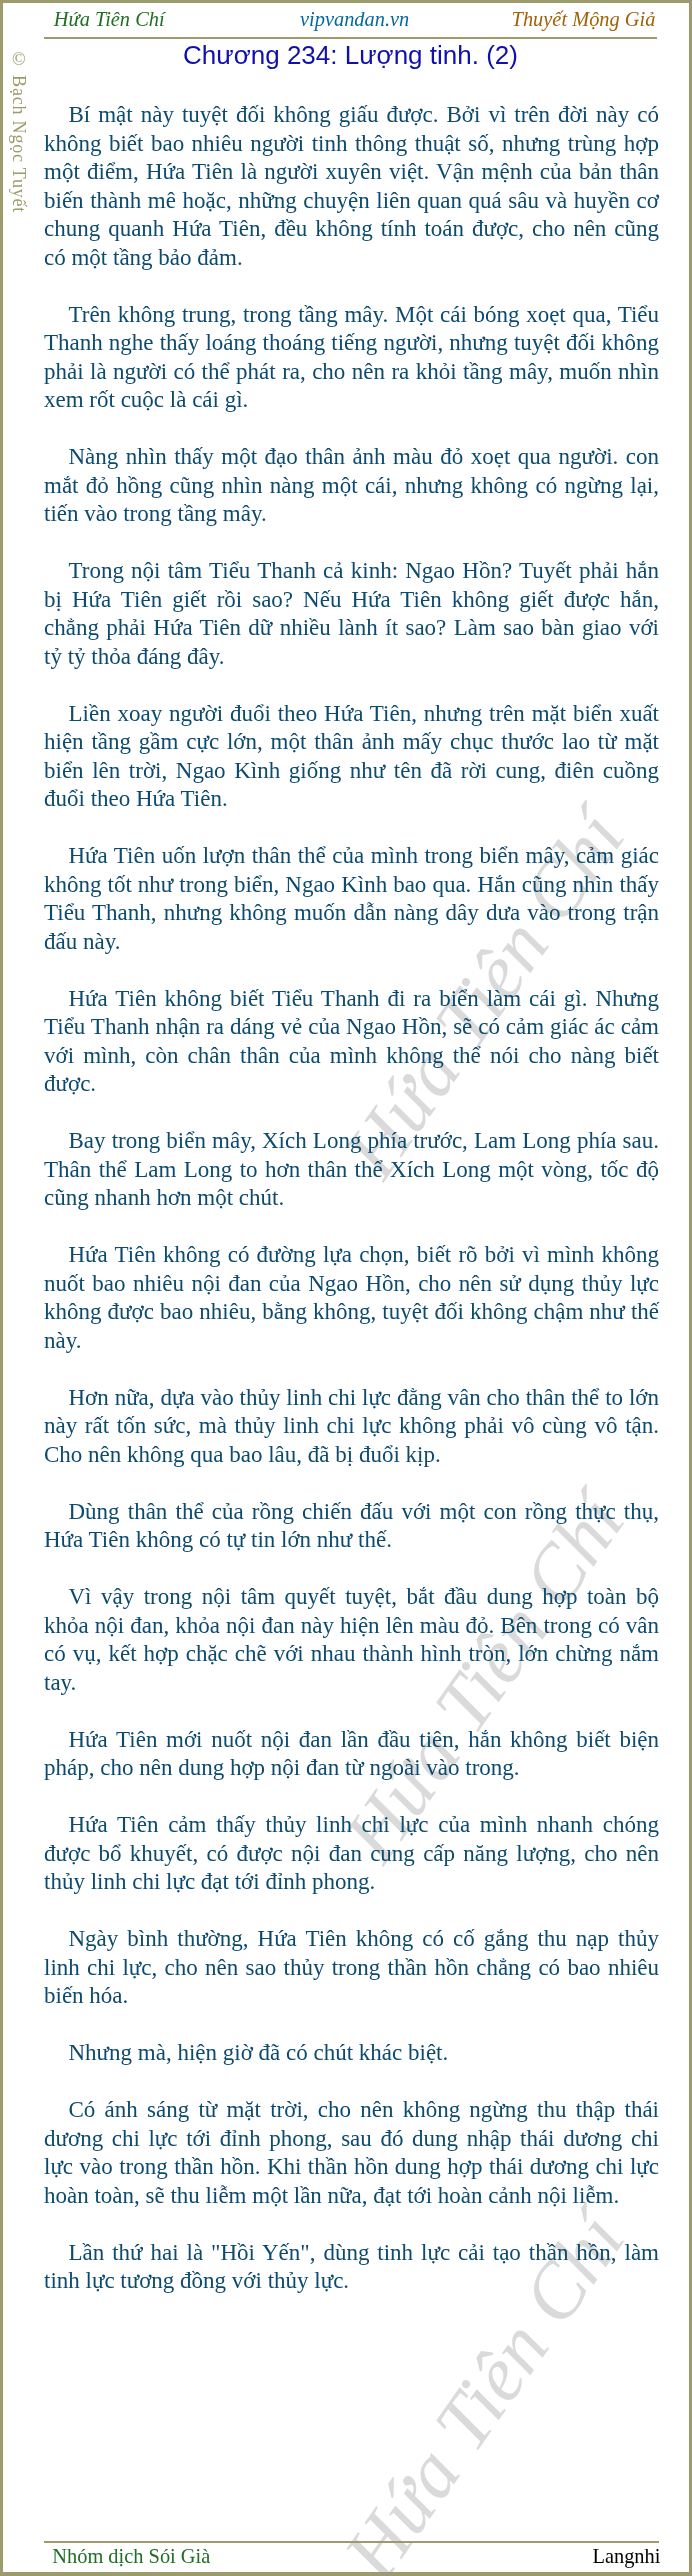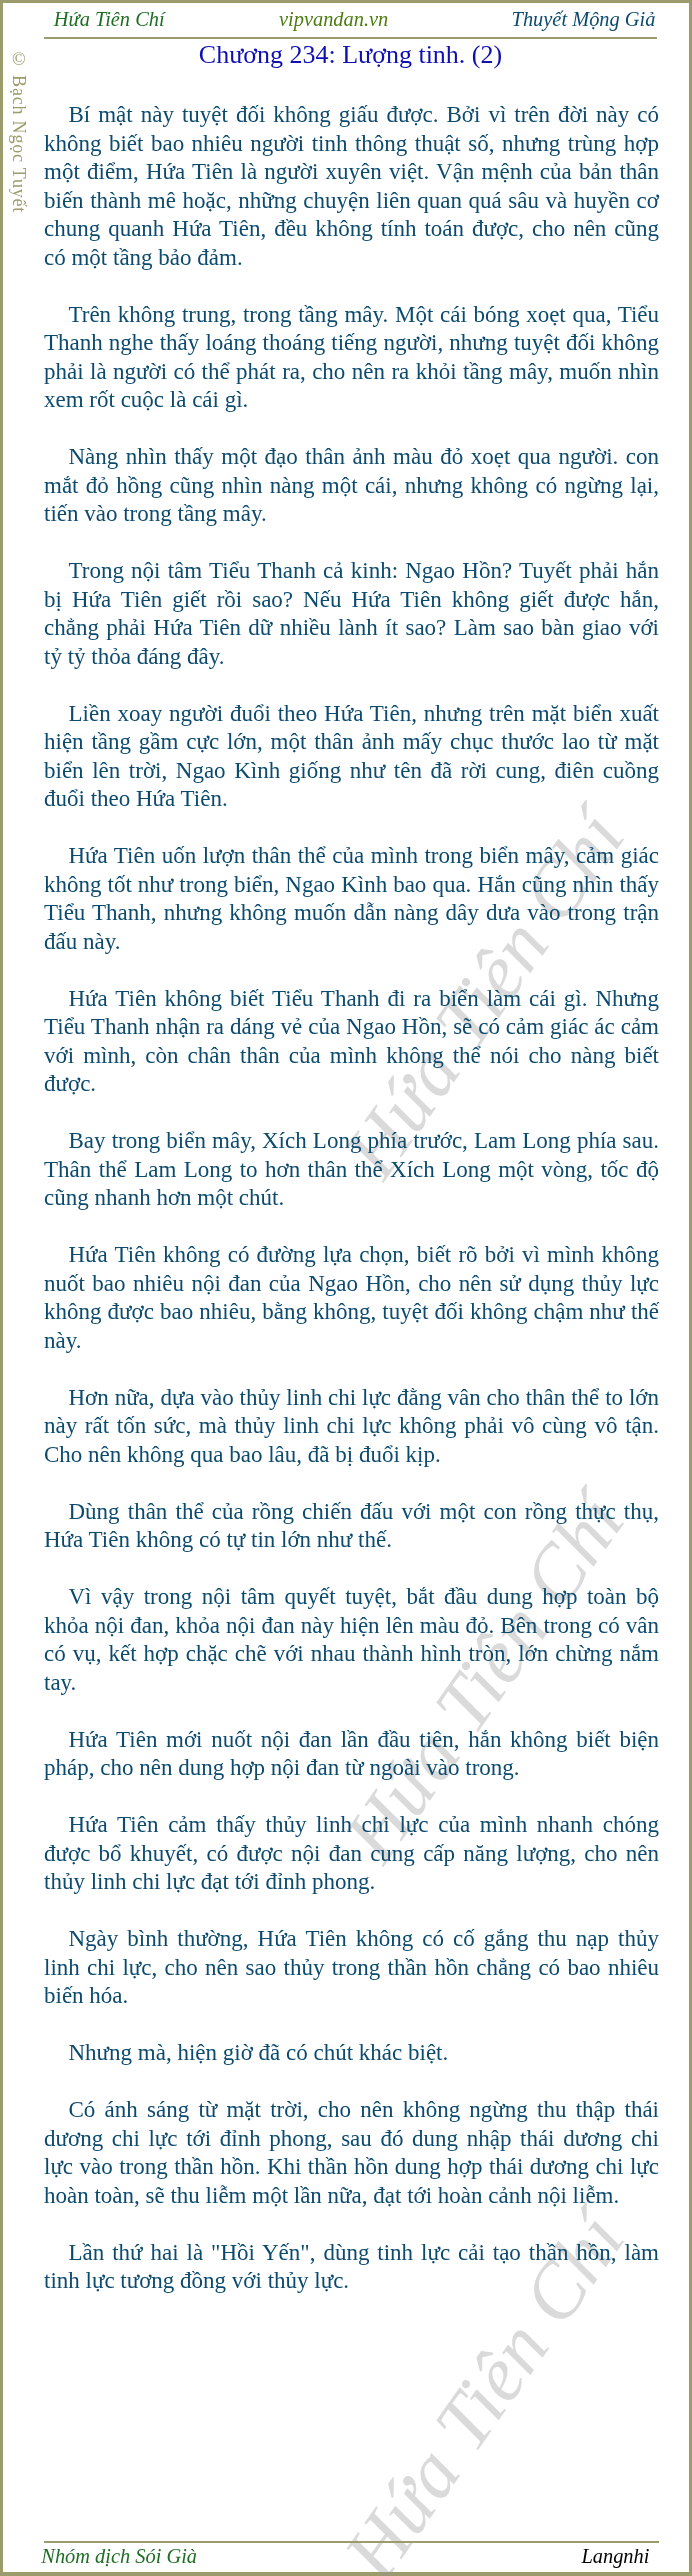--- a/index.html
+++ b/index.html
@@ -8,50 +8,50 @@
     position: absolute; left: 0; top: 0; width: 693px; height: 2576px;
     box-sizing: border-box; border: 3.3px solid #9b9b6c; border-right-width: 4.9px; border-bottom-width: 4.9px;
     background: #ffffff;
   }
   .header {
     position: absolute; left: 41px; top: 3.3px; width: 613px; height: 31px;
     border-bottom: 2.4px solid #9b9b6c;
     font-family: "Liberation Serif", serif; font-style: italic; font-size: 20.4px;
   }
   .header .left { position: absolute; left: 9.8px; top: 1.6px; color: #1f6e24; }
-  .header .center { position: absolute; left: 235px; top: 1.6px; color: #4d7c0f; }
-  .header .right { position: absolute; right: 1.6px; top: 1.6px; color: #0c4a6e; }
+  .header .center { position: absolute; left: 256px; top: 1.6px; color: #0369a1; }
+  .header .right { position: absolute; right: 1.6px; top: 1.6px; color: #a16207; }
   .side-credit {
     position: absolute; left: 4.9px; top: 46px;
     writing-mode: vertical-rl;
     font-family: "Liberation Serif", serif; font-size: 18px; color: #9b9b6c;
     letter-spacing: 0.8px;
   }
   .title {
     position: absolute; left: 41px; top: 37px; width: 613px; text-align: center;
-    font-family: Liberation Serif, serif; font-size: 26px; color: #1010b0;
+    font-family: Liberation Sans, sans-serif; font-size: 26px; color: #1010b0;
   }
   .content {
     position: absolute; left: 41px; top: 98px; width: 615px;
     font-family: "Liberation Serif", serif; font-size: 23px; line-height: 28.5px; color: #0c4a6e;
     text-align: justify;
   }
   .content p { margin: 0 0 28.5px 0; text-indent: 24.5px; }
   .watermark {
     position: absolute; font-family: "Liberation Serif", serif; font-style: italic;
     font-size: 78px; color: rgba(150,150,150,0.35); transform: rotate(-55deg);
     white-space: nowrap; pointer-events: none;
   }
   .footer-line {
     position: absolute; left: 41px; top: 2538px; width: 615px; height: 0;
     border-top: 2.4px solid #9b9b6c;
   }
   .footer {
-    position: absolute; left: 35px; top: 2542px; width: 613px; height: 28px;
-    font-family: "Liberation Serif", serif; font-style: italic; font-size: 20.4px;
+    position: absolute; left: 46px; top: 2542px; width: 613px; height: 28px;
+    font-family: "Liberation Serif", serif; font-size: 20.4px;
   }
   .footer .left { position: absolute; left: 3.3px; top: 0; color: #1f6e24; }
   .footer .right { position: absolute; right: 1.6px; top: 0; color: #000000; }
 </style>
 </head>
 <body>
 
 <div class="frame">
 
   <div class="header">

